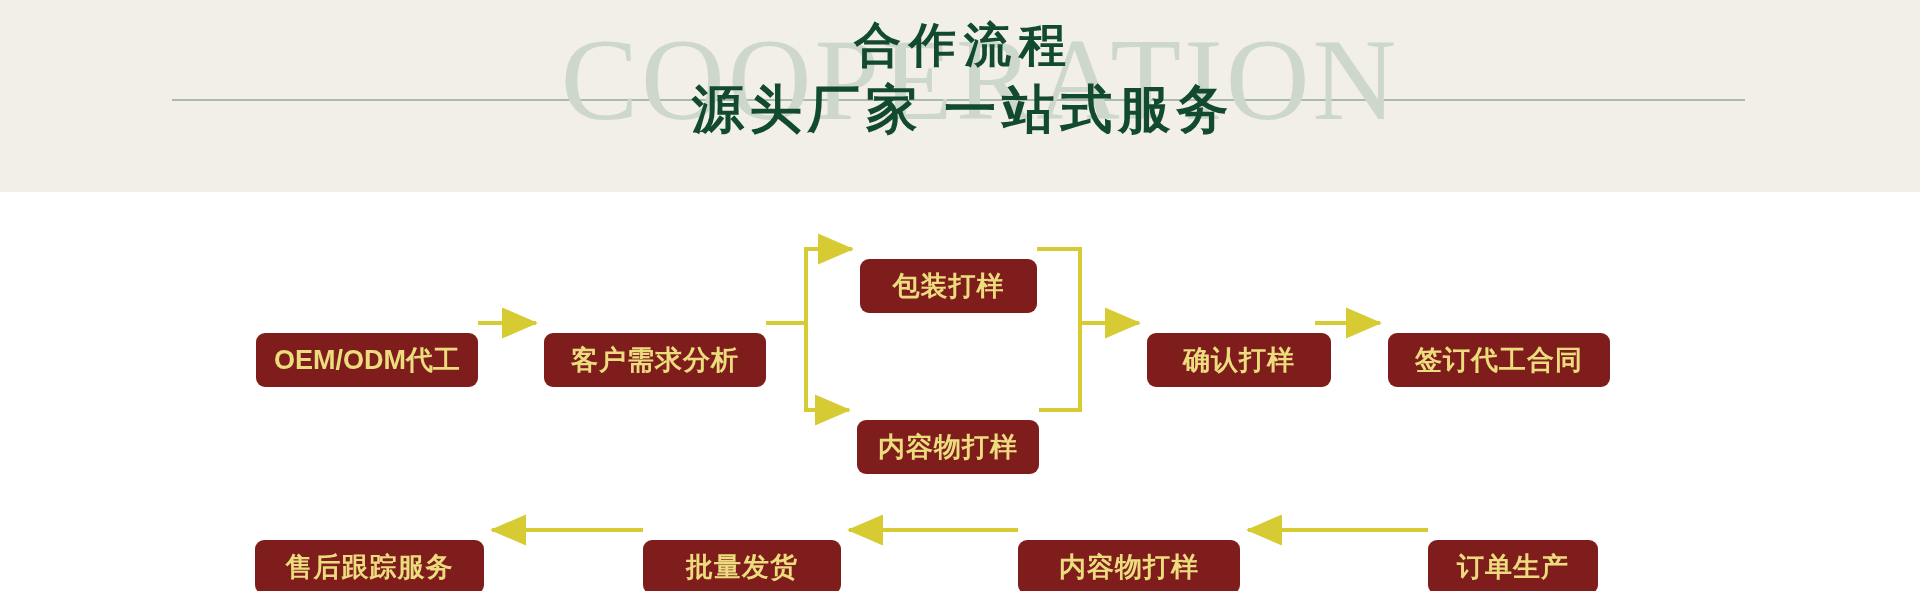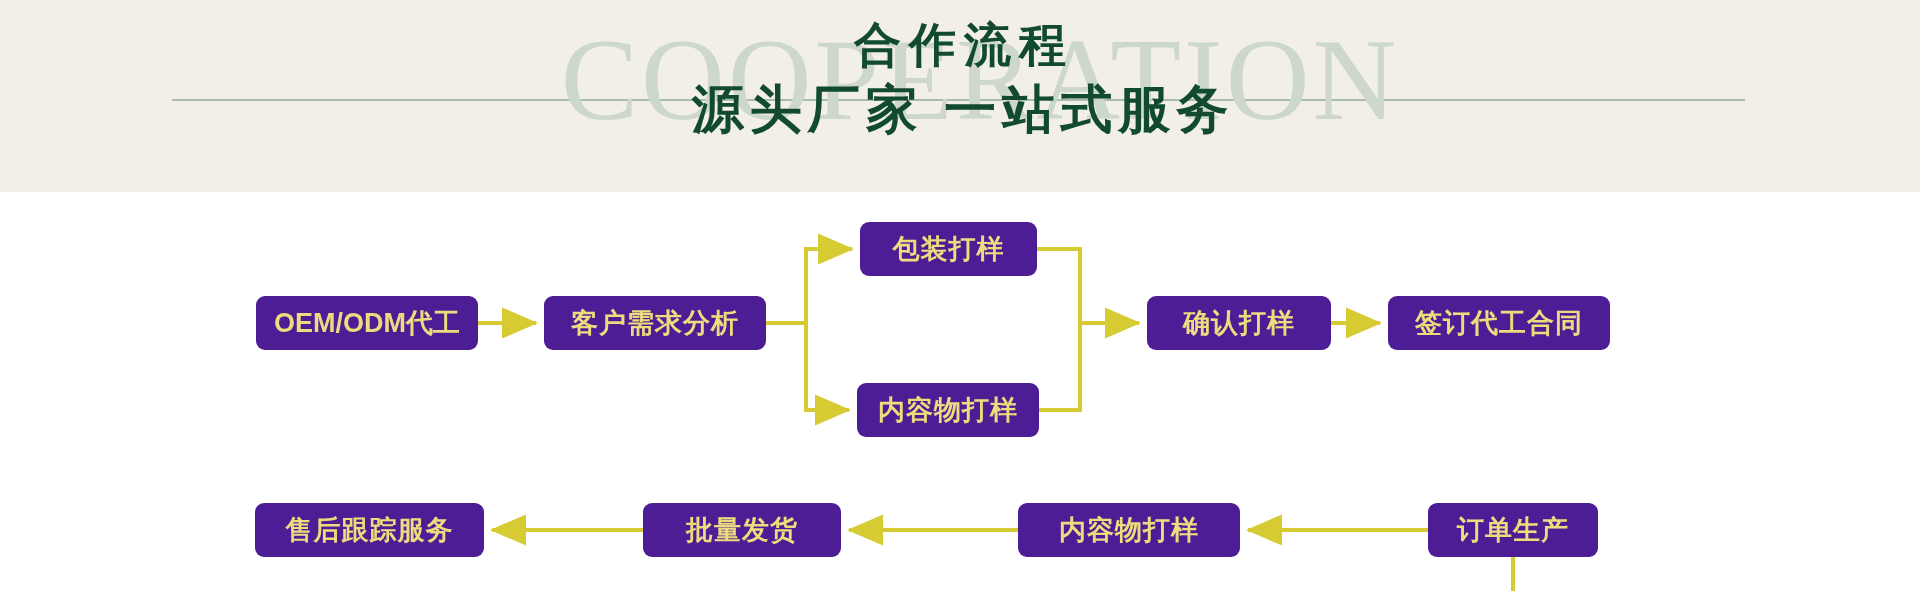--- a/index.html
+++ b/index.html
@@ -85,32 +85,33 @@
     background: #ffffff;
   }
   #flow-svg {
     position: absolute;
     left: 0; top: 0;
     width: 1920px;
     height: 399px;
   }
   .node {
     position: absolute;
-    background: #4c1d95;
+    background: #7f1d1d;
     color: #ecdc7e;
     border-radius: 9px;
     display: flex;
     align-items: center;
     justify-content: center;
     font-size: 27px;
     font-weight: bold;
     letter-spacing: 1px;
     white-space: nowrap;
     box-sizing: border-box;
     line-height: 1;
+    margin-top: 37px;
   }
   .node.latin { letter-spacing: 0px; }
 </style>
 </head>
 <body>
 
 <div id="header-band">
   <div id="header-rule"></div>
   <div id="watermark">COOPERATION</div>
   <div id="header-text">

